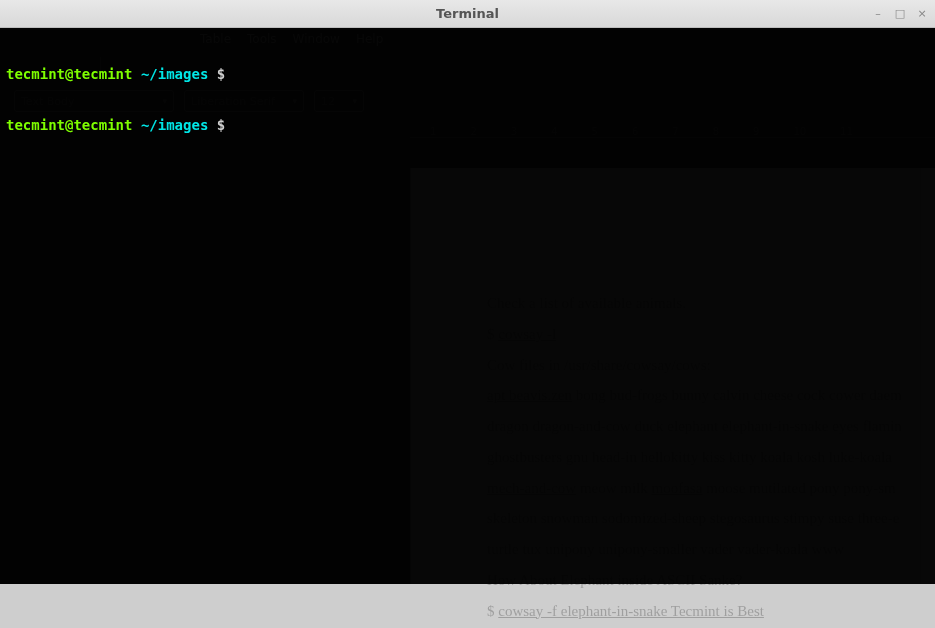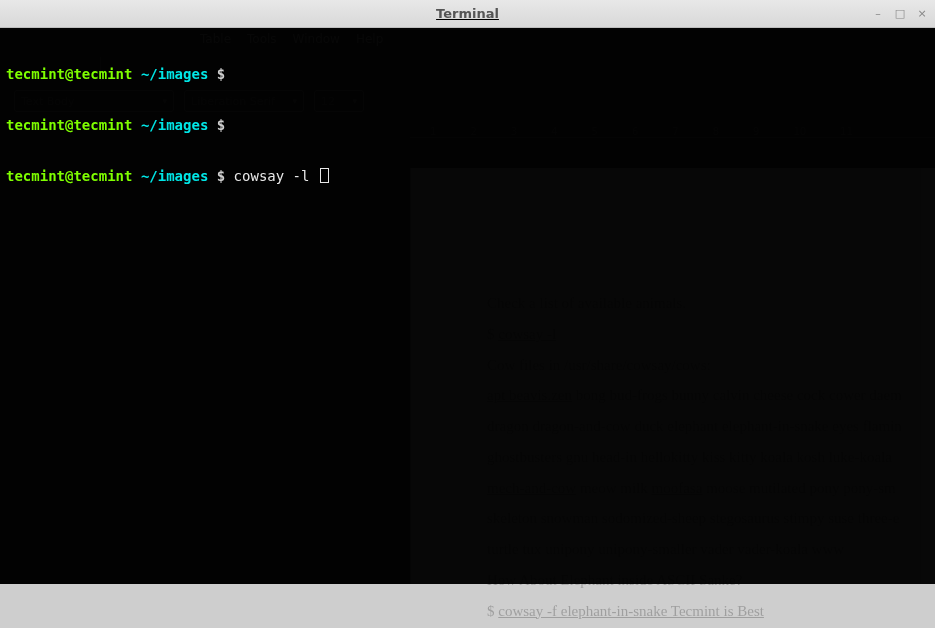--- a/index.html
+++ b/index.html
@@ -7,21 +7,20 @@
   
   
   .titlebar {
     height: 28px;
     background: linear-gradient(#e8e8e8, #d8d8d8);
     display: flex;
     align-items: center;
     justify-content: center;
     position: relative;
     border-bottom: 1px solid #bdbdbd;
-    text-decoration: underline;
   }
   .titlebar-title {
     font-weight: bold;
     font-size: 13px;
     color: #555;
   }
   .win-controls {
     position: absolute;
     right: 4px; top: 4px;
     display: flex; gap: 4px;
@@ -228,16 +227,15 @@
       <p><span>$ </span><span class="ul">cowsay -f elephant-in-snake Tecmint is Best</span></p>
     </div>
     <div class="ghost-scroll"></div>
   </div>
 
   <div class="term-overlay"></div>
 
   <div class="term-lines">
     <div><span class="ps-user">tecmint@tecmint</span><span class="ps-sep"> </span><span class="ps-path">~/images</span><span class="ps-dol"> $ </span><span class="cmd"></span></div>
     <div><span class="ps-user">tecmint@tecmint</span><span class="ps-sep"> </span><span class="ps-path">~/images</span><span class="ps-dol"> $ </span><span class="cmd"></span></div>
-    <div><span class="ps-user">tecmint@tecmint</span><span class="ps-sep"> </span><span class="ps-path">~/images</span><span class="ps-dol"> $ </span><span class="cmd">cowsay -l </span><span class="cursor"></span></div>
   </div>
 
 </div>
 
 </body></html>

